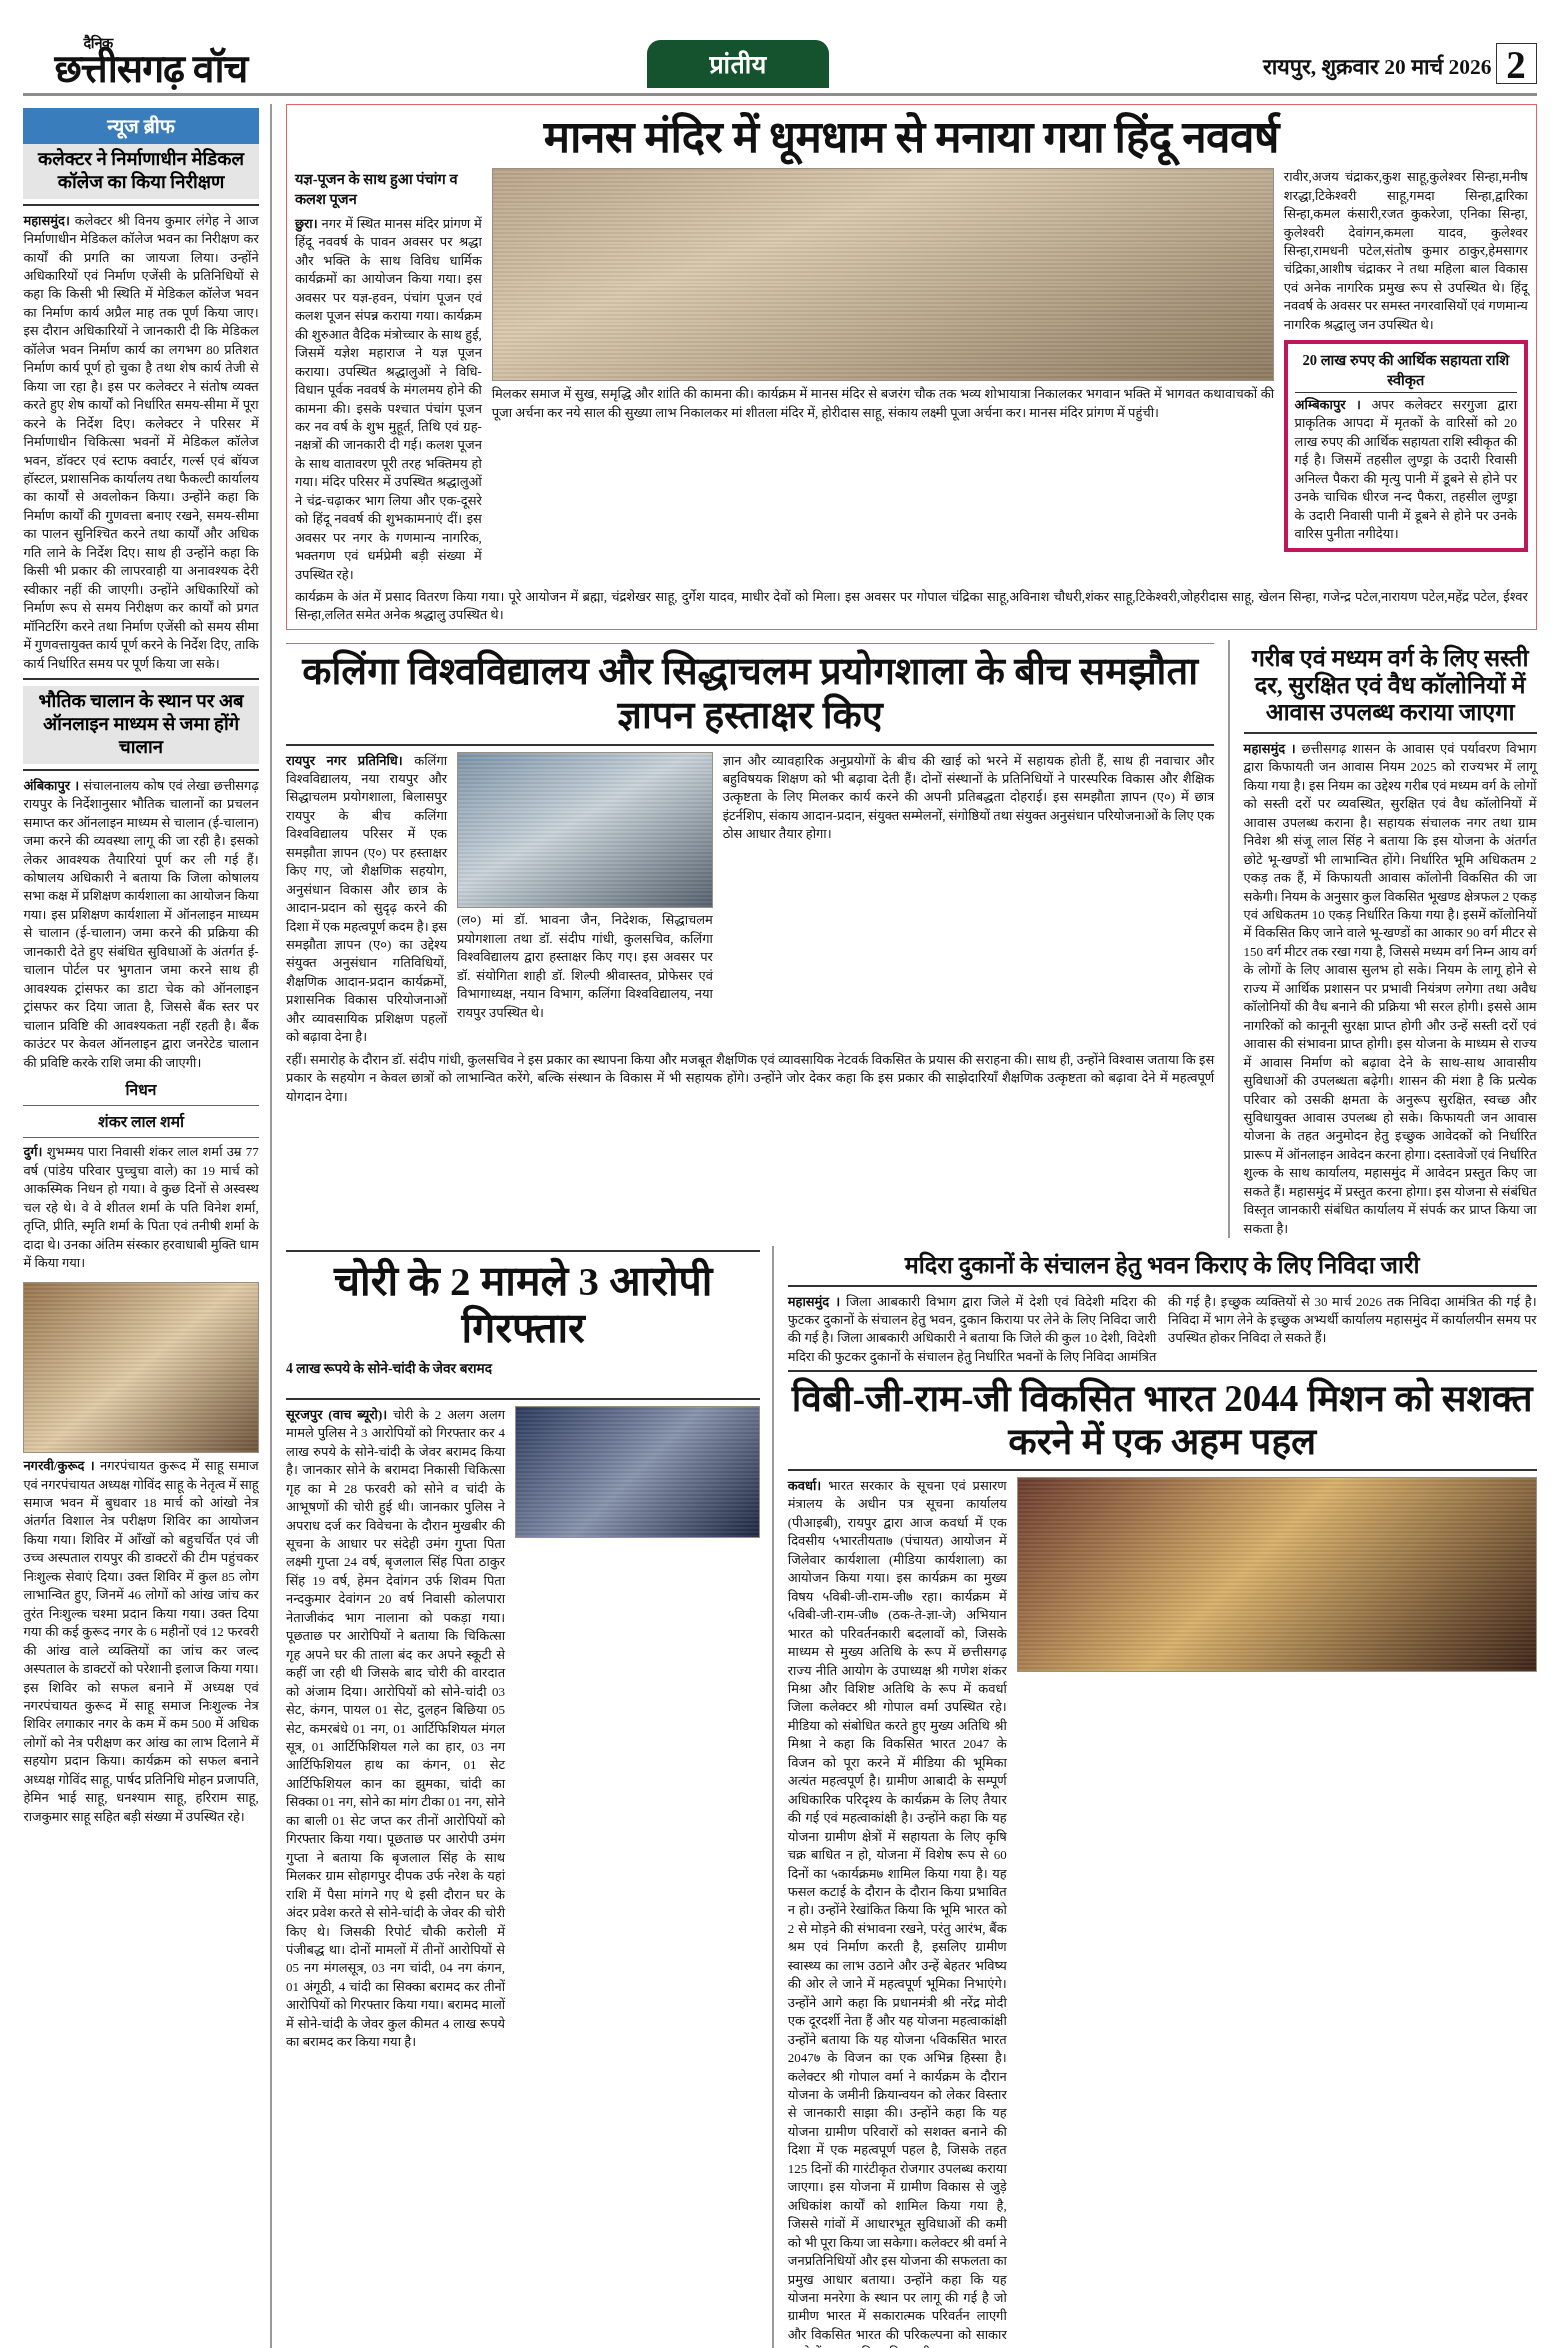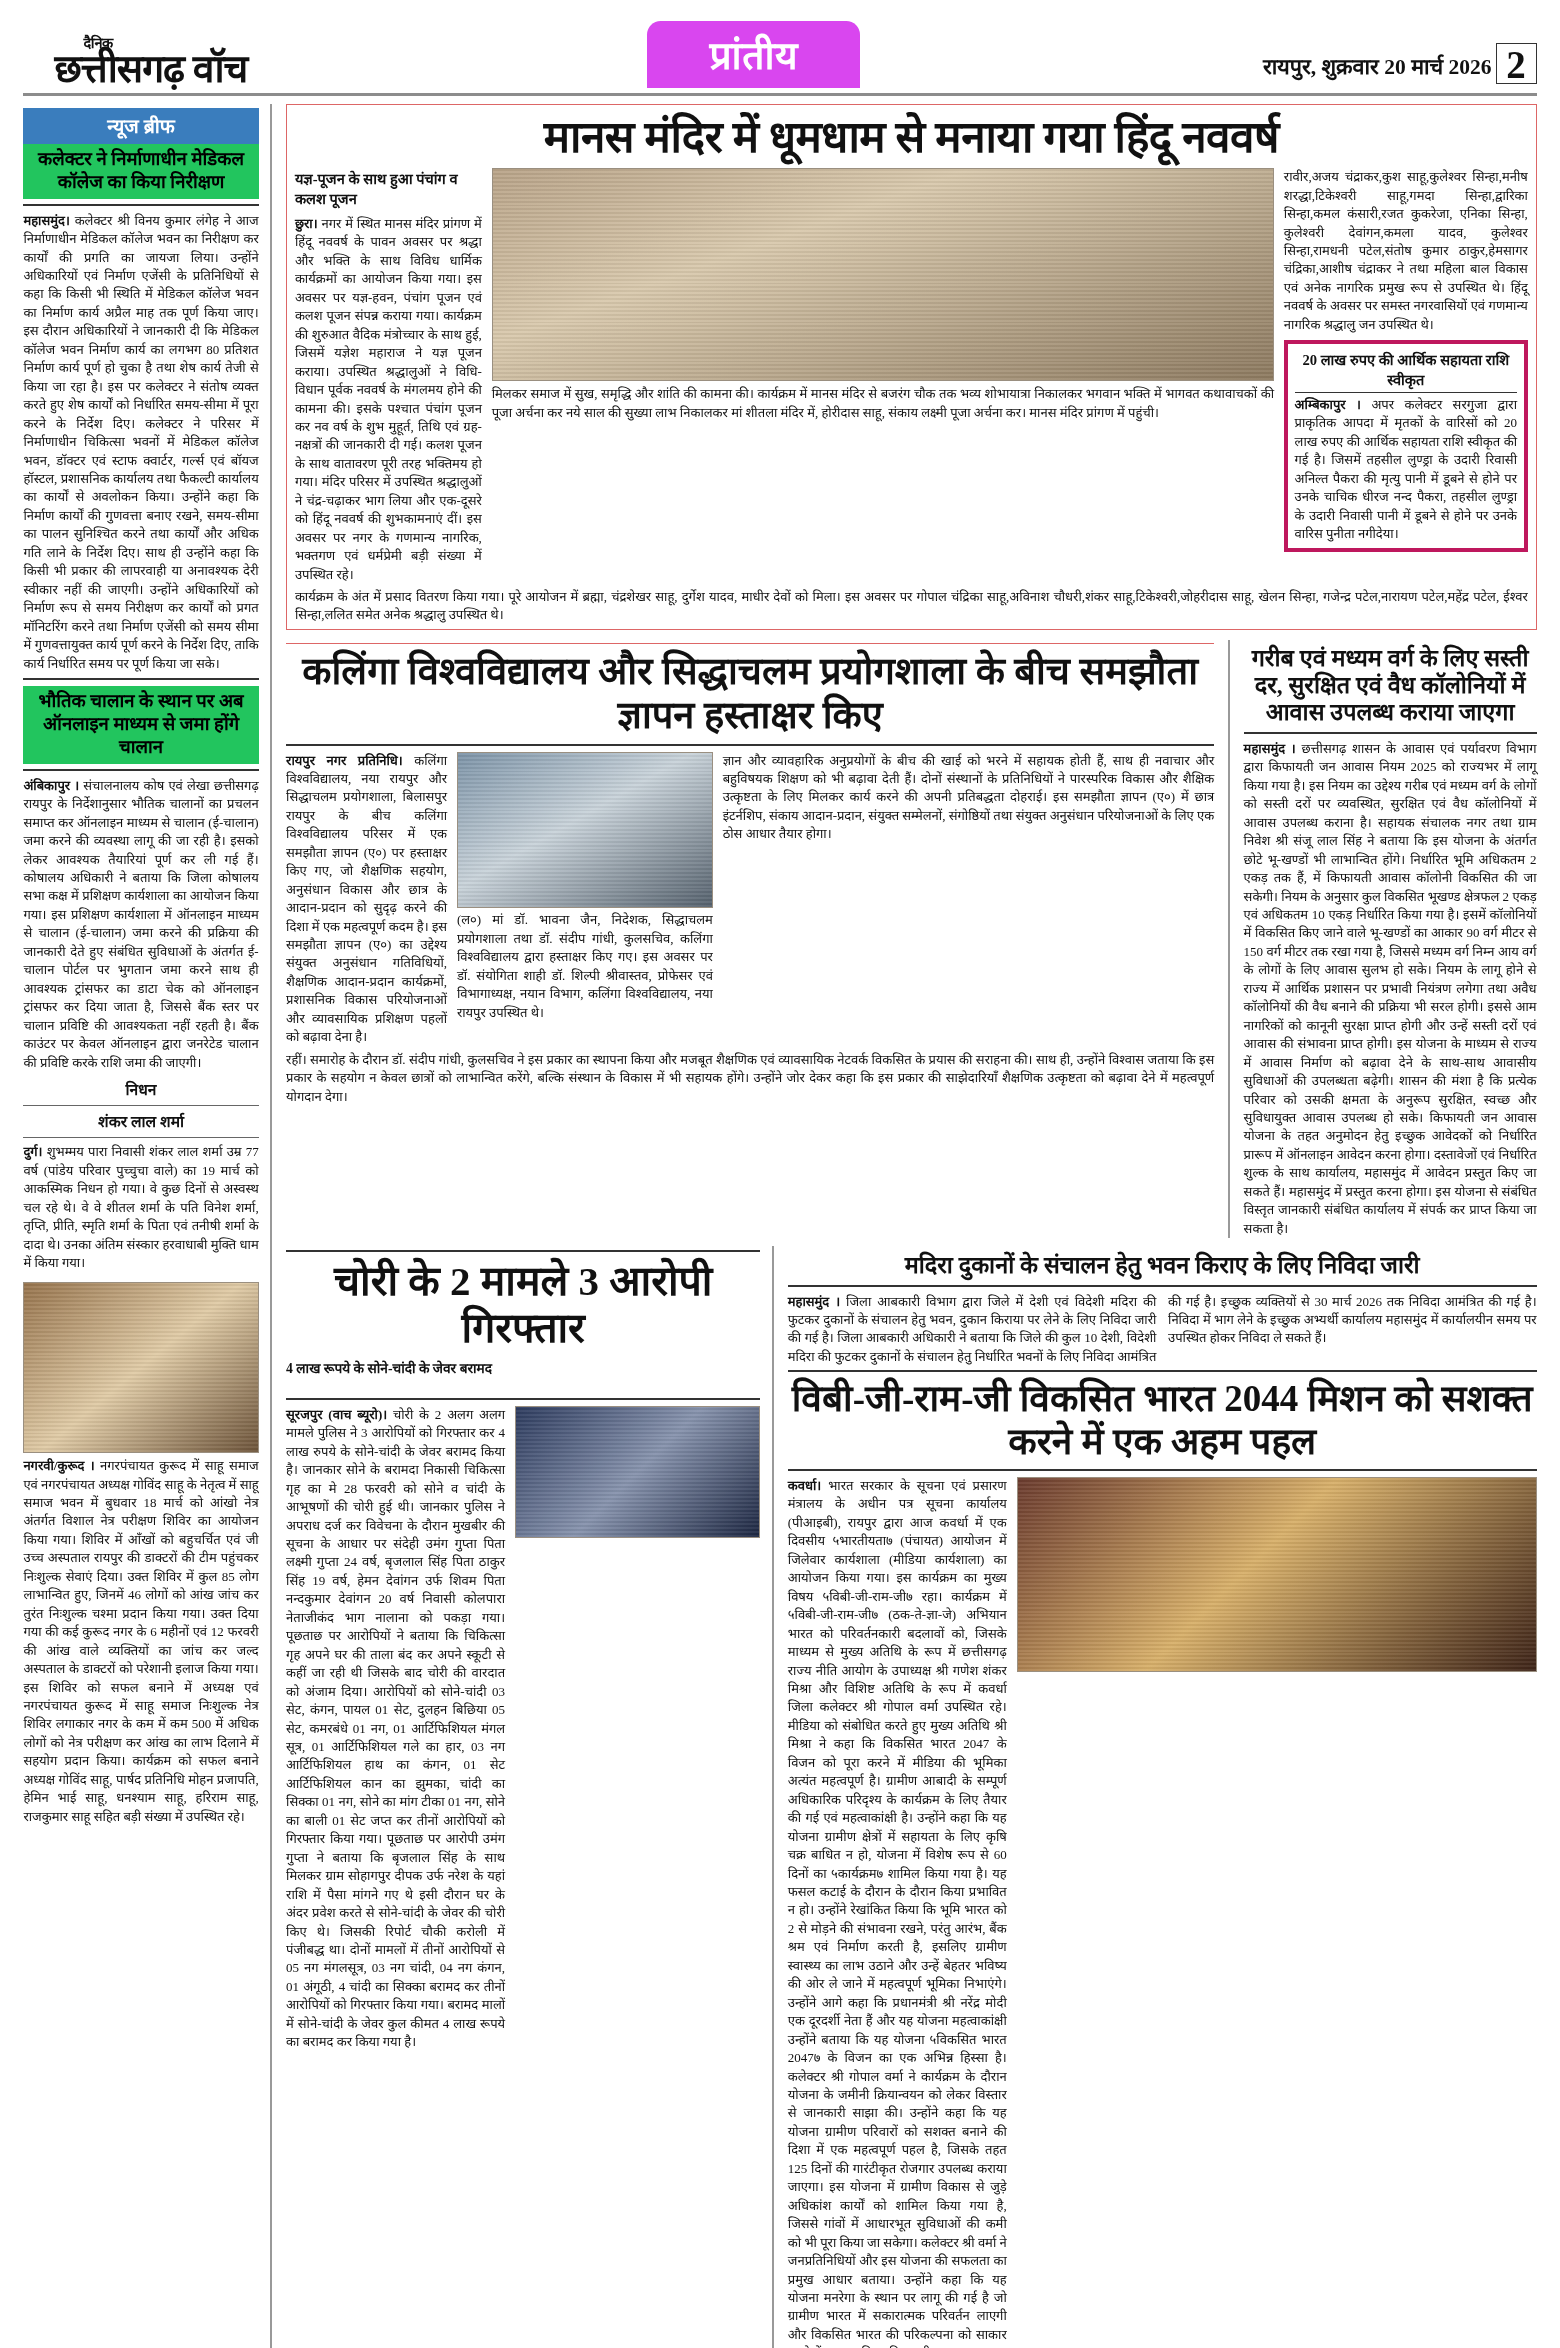--- a/index.html
+++ b/index.html
@@ -14,39 +14,39 @@
   .page { position:relative; width:1560px; height:2309px; padding:17.6px 23.4px 9.8px 23.4px; }
 
   
   .masthead { display:flex; align-items:flex-end; height:70px; position:relative; }
   .logo-wrap { display:flex; flex-direction:column; align-items:flex-start; padding-left:31px; }
   .logo-small { font-size:14.6px; font-weight:bold; letter-spacing:-0.5px; line-height:1; margin-bottom:-2px; margin-left:29px;}
   .logo-main { font-size:39px; font-weight:bold; line-height:1; letter-spacing:-1px;
                font-family:"Liberation Serif", serif; }
   .section-flag {
     position:absolute; left:624px; bottom:0px;
-    background:#d946ef; color:#fff; font-weight:bold; font-size:39px;
+    background:#14532d; color:#fff; font-weight:bold; font-size:25px;
     padding:5.9px 62px 7.8px 62px; border-radius:13.7px 13.7px 0 0;
     letter-spacing:0.5px;
   }
   .dateline-wrap { position:absolute; right:0px; bottom:3.9px; display:flex; align-items:flex-end; gap:0px;}
   .dateline { font-size:21.5px; font-weight:bold; padding-bottom:3.9px; }
   .pageno { border:1px solid #333; font-size:39px; font-weight:bold; line-height:0.95;
             padding:2px 9.8px 0px 9.8px; margin-left:3.9px;}
   .rule-thick { height:2.9px; background:#8c8c8c; margin-top:5.9px; }
 
   
   .body-grid { display:flex; gap:0px; margin-top:7.8px; }
   .col-left { width:249px; padding-right:11.7px; border-right:2px solid #999; }
   .col-rest { flex:1; padding-left:13.7px; }
 
   
   .brief-banner { background:#3a7dbd; color:#fff; text-align:center; font-weight:bold;
                   font-size:19.5px; padding:3.9px 0 4.9px 0; margin:3.9px 0 0 0;}
-  .brief-head { background:#22c55e; color:#000; text-align:center; font-weight:bold;
+  .brief-head { background:#e5e5e5; color:#000; text-align:center; font-weight:bold;
                 font-size:18.5px; line-height:1.25; padding:3.9px 3.9px 4.9px 3.9px; }
   .hr-dark { border:0; border-top:2px solid #333; margin:4.9px 0 5.9px 0; }
   .hr-thin { border:0; border-top:1px solid #666; margin:4.9px 0 4.9px 0; }
 
   .body-text { font-size:13px; line-height:1.42; text-align:justify; hyphens:auto;
                font-family:"Liberation Serif", serif; }
   .place { font-weight:bold; }
 
   .sub-head-c { text-align:center; font-weight:bold; font-size:15.6px; margin:5.9px 0 3.9px 0;}
   .sign-name { text-align:center; font-weight:bold; font-size:15.6px; line-height:1.4;}

